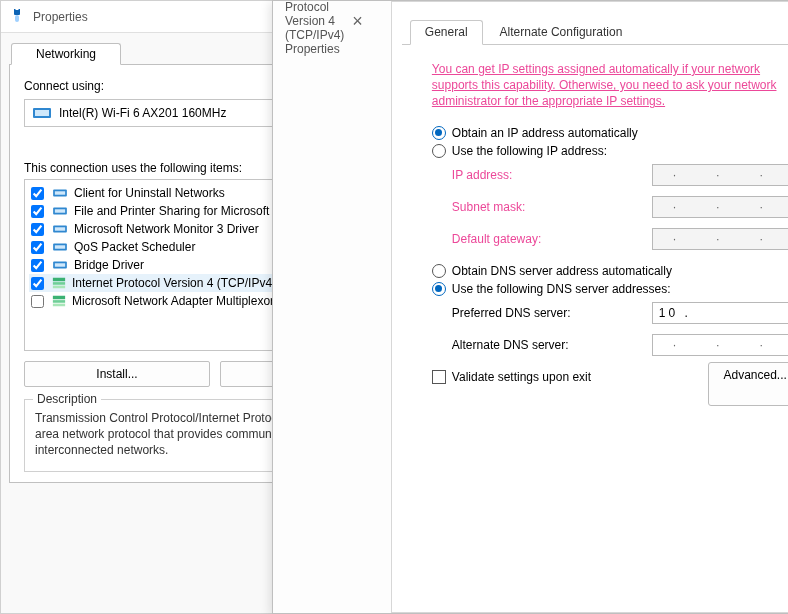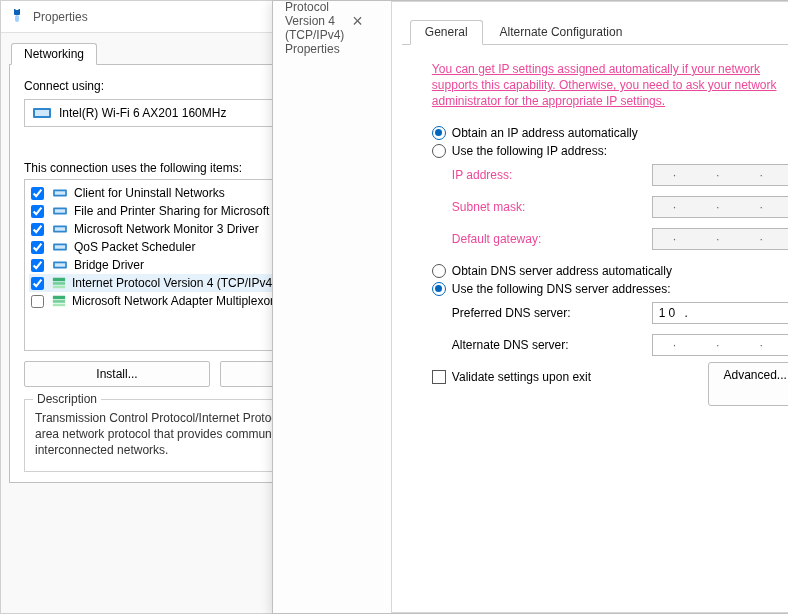--- a/index.html
+++ b/index.html
@@ -16,21 +16,21 @@
   }
   .plug-icon { width: 16px; height: 16px; margin-right: 8px; }
   .title-text { color: #555; }
 
   .tabset { margin: 10px 8px 0 8px; }
   .adapter-tabs {
     border-bottom: 1px solid #c0c0c0; display: flex; padding-left: 2px;
   }
   .adapter-tab {
     background: #fff; border: 1px solid #c0c0c0; border-bottom: 1px solid #fff;
-    padding: 3px 12px; margin-bottom: -1px; border-radius: 3px 3px 0 0;
+    padding: 3px 24px; margin-bottom: -1px; border-radius: 3px 3px 0 0;
   }
   .adapter-body { background: #fff; border: 1px solid #c0c0c0; border-top: none; padding: 14px 14px 10px 14px; }
 
   .adapter-select {
     margin-top: 6px; border: 1px solid #c5c5c5; background: #fff;
     padding: 6px 8px; display: flex; align-items: flex-start; gap: 8px;
   }
   .nic-icon { width: 18px; height: 14px; }
 
   .items-label { margin-top: 34px; margin-bottom: 4px; }

